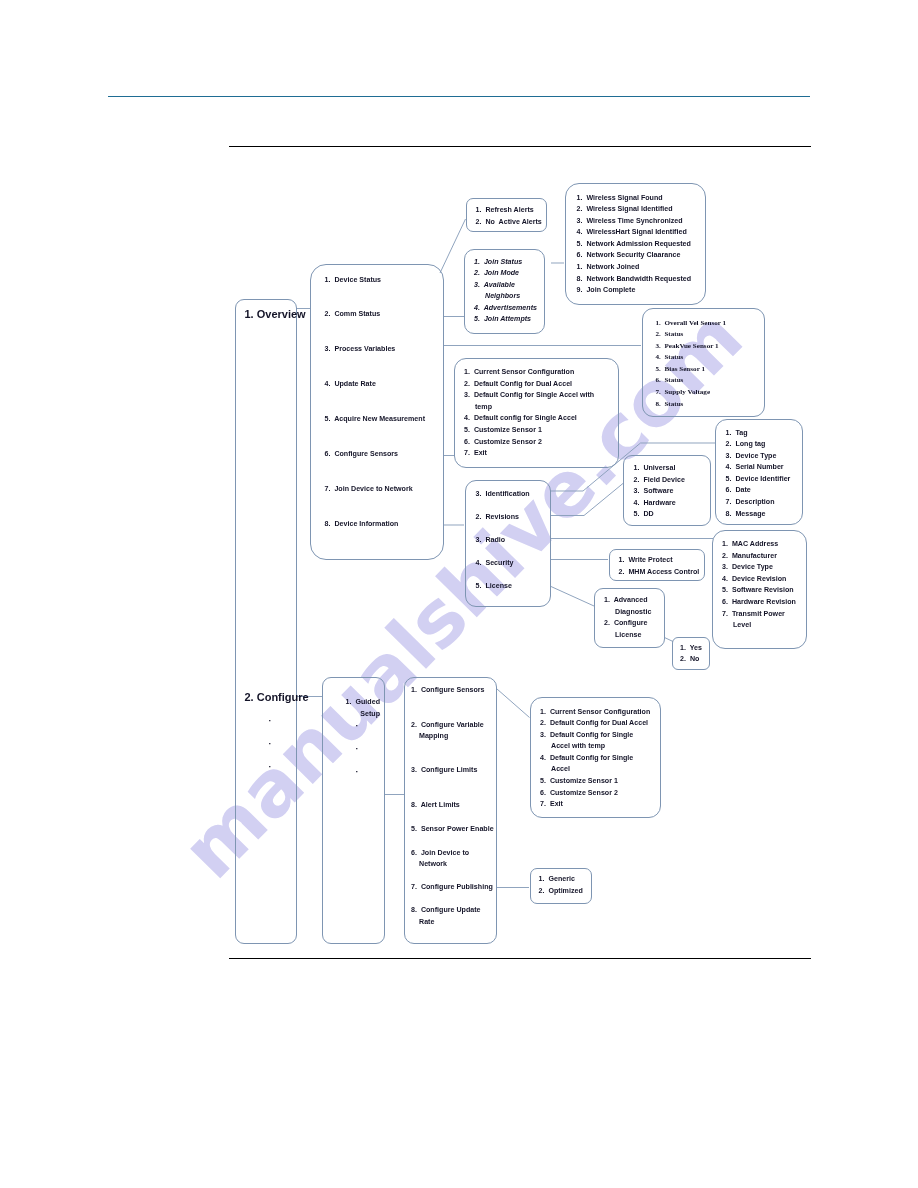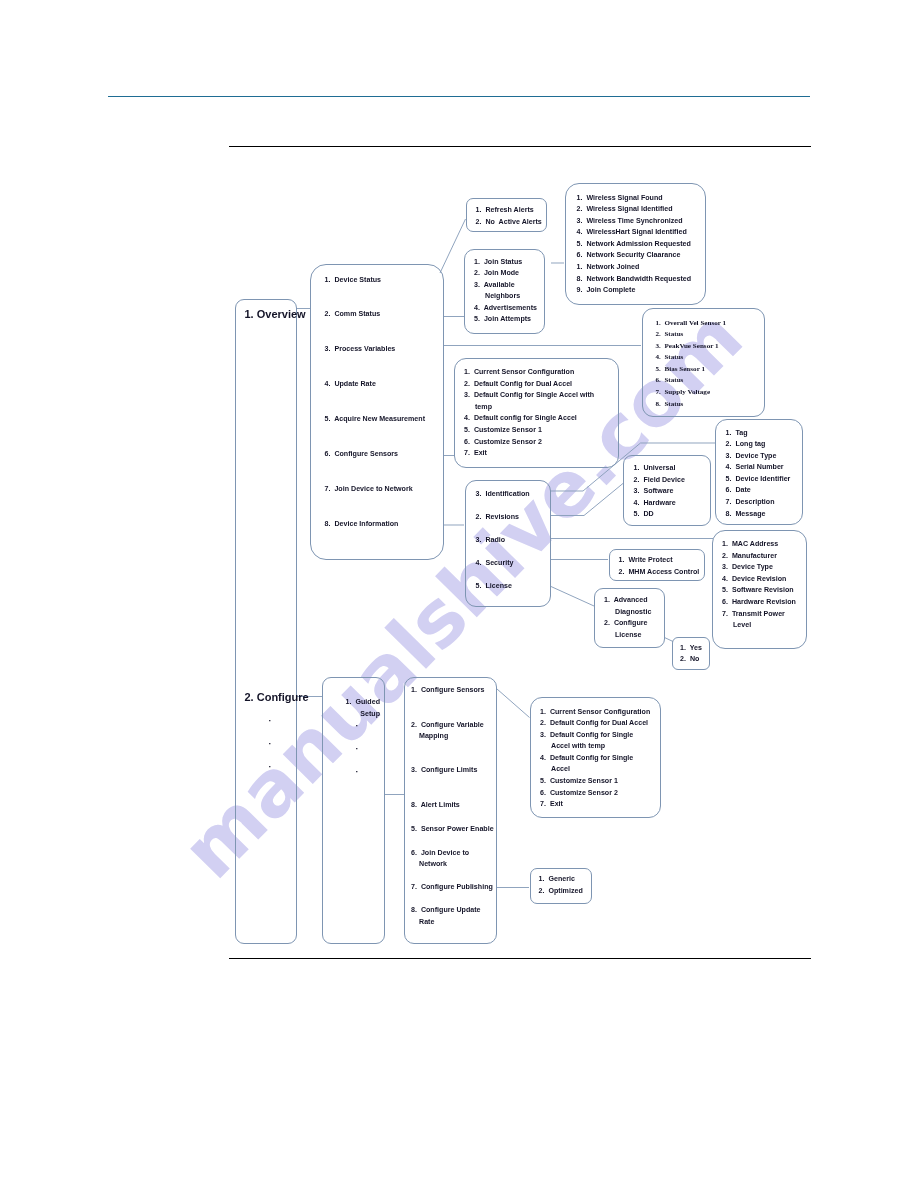--- a/index.html
+++ b/index.html
@@ -38,21 +38,21 @@
   .cb{left:33px;font-size:9px;}
   .cb1{top:416px;} .cb2{top:439px;} .cb3{top:462px;}
 
   .b-ovmenu{left:310px;top:263.5px;width:133.5px;height:296.5px;border-radius:16px;}
   .sp-ov{left:13.5px;top:-2px;}
   .sp-ov li{line-height:34.9px;}
 
   .b-devstat{left:465.5px;top:198px;width:81px;height:33.5px;border-radius:7px;}
   .b-devstat ul{left:9px;top:6px;}
 
-  .b-commstat{left:463.5px;top:248.5px;width:81px;height:85.5px;border-radius:10px;}
+  .b-commstat{left:463.5px;top:248.5px;width:81px;height:85.5px;border-radius:10px;font-style:italic;}
   .b-commstat ul{left:9.5px;top:7px;}
 
   .b-joinstat{left:564.5px;top:182.5px;width:141.5px;height:122px;border-radius:14px;}
   .b-joinstat ul{left:11px;top:9px;}
 
   .b-procvar{left:641.5px;top:307.5px;width:123.5px;height:109px;border-radius:11px;font-family:Liberation Serif, serif;}
   .b-procvar ul{left:13px;top:9px;}
 
   .b-cfgtop{left:454px;top:357.5px;width:165px;height:110px;border-radius:12px;}
   .b-cfgtop ul{left:9px;top:8.5px;}

